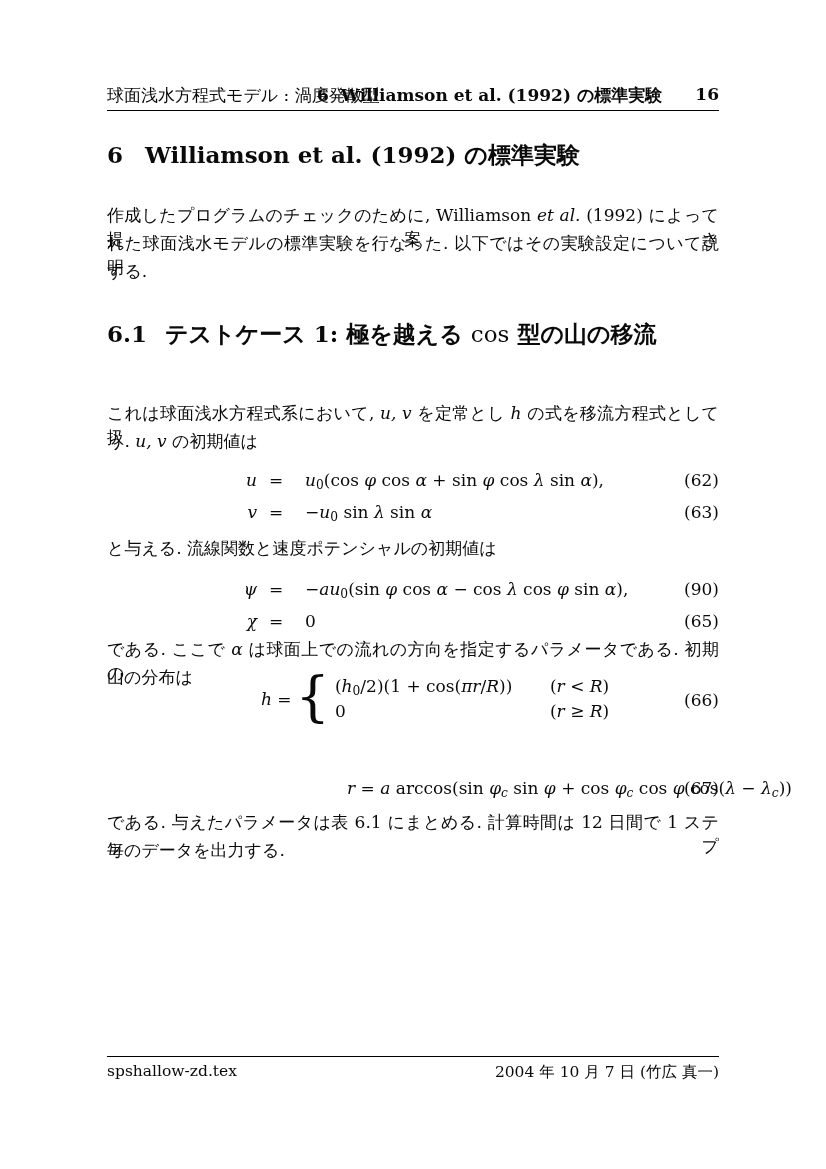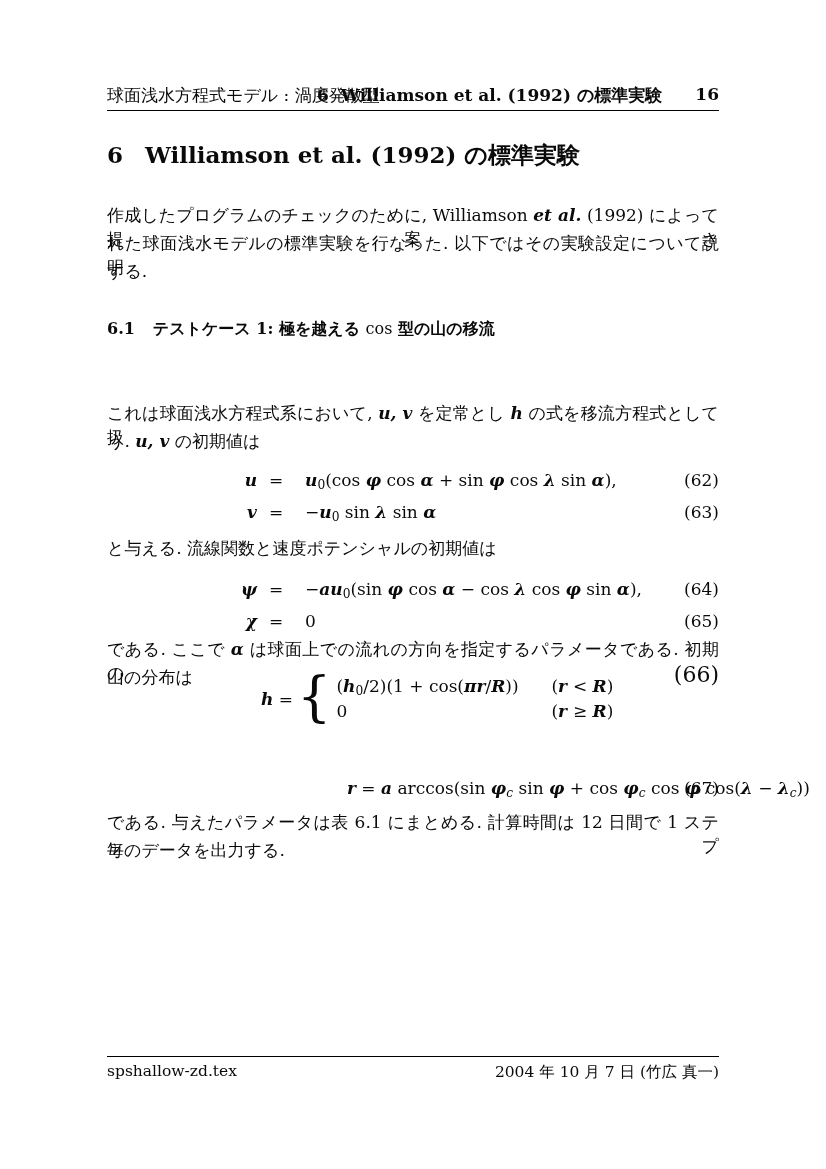--- a/index.html
+++ b/index.html
@@ -18,49 +18,49 @@
   .hdr { position:absolute; left:0; right:0; top:84px; height:26px; font-size:17px; white-space:nowrap; }
   .hdr-run { position:absolute; left:0; top:0; }
   .hdr-overlay { position:absolute; left:210px; top:0; font-weight:bold; white-space:nowrap; }
   .hdr-ovl-num { margin-right:12px; }
   .hdr-page { position:absolute; right:0; top:0; font-weight:bold;margin-left:15px; }
   .hdr-rule { position:absolute; left:0; right:0; top:110px; border-top:1.5px solid #000; }
 
   
   .sec { position:absolute; left:0; right:0; top:140px; margin:0; font-size:23px; font-weight:bold; white-space:nowrap; }
   .sec-num { margin-right:22px; }
-  .subsec { position:absolute; left:0; right:0; top:319px; margin:0; font-size:16px; font-weight:bold; white-space:nowrap; }
+  .subsec { position:absolute; left:0; right:0; top:319px; margin:0; font-size:23px; font-weight:bold; white-space:nowrap; }
   .subsec-num { margin-right:18px; }
   .cosrm { font-weight:normal; }
 
   
   .pline { position:absolute; left:0; right:0; height:26px; font-size:17px; line-height:24px; white-space:nowrap; }
   .just { white-space:normal; text-align:justify; text-align-last:justify; }
 
   
   .tk-n { font-style:normal; }
   .tk-r { font-family:"DejaVu Serif", serif; font-style:normal; }
-  .tk-i, .tk-m { font-family:"DejaVu Serif", serif; font-style:italic;font-weight:bold; }
+  .tk-i, .tk-m { font-family:"DejaVu Serif", serif; font-style:italic; }
   .tk-sub { font-family:"DejaVu Serif", serif; font-size:0.72em; vertical-align:-0.28em; font-style:normal; }
   .tk-isub { font-family:"DejaVu Serif", serif; font-size:0.72em; vertical-align:-0.28em; font-style:italic; }
 
   
   .eqrow { position:absolute; left:0; right:0; height:26px; font-size:17px; line-height:24px; }
   .eq-lhs { position:absolute; left:0; top:0; width:150px; text-align:right; }
   .eq-rel { position:absolute; left:162px; top:0; }
   .eq-rhs { position:absolute; left:198px; top:0; white-space:nowrap; }
   .eq-num { position:absolute; right:0; top:0; text-align:left; }
 
   .eq66 { position:absolute; left:154px; top:672px; display:flex; align-items:center; font-size:17px; }
   .e66-lhs { white-space:nowrap; }
   .brace { font-size:54px; line-height:50px; font-weight:normal; margin:0 5px 4px 4px; }
   .cases { display:flex; flex-direction:column; }
   .case-row { display:flex; height:25px; line-height:25px; white-space:nowrap; }
   .case-expr { width:215px; }
-  .eq-num66 { position:absolute; right:0; top:662px; font-size:22px;text-align:right; }
+  .eq-num66 { position:absolute; right:0; top:690px; font-size:17px;text-align:right; }
 
   .e67-body { position:absolute; left:240px; top:0; white-space:nowrap; }
 
   
   .ftr-rule { position:absolute; left:0; right:0; top:1056px; border-top:1px solid #000; }
   .ftr { position:absolute; left:0; right:0; top:1062px; height:22px; font-size:15.5px; }
   .ftr-left { position:absolute; left:0; top:0; }
   .ftr-right { position:absolute; right:0; top:0; }
 </style>
 </head>
@@ -105,21 +105,21 @@
       <span class="eq-rhs"><span class="tk-r">−</span><span class="tk-i">u</span><span class="tk-sub">0</span><span class="tk-r"> sin </span><span class="tk-i">λ</span><span class="tk-r"> sin </span><span class="tk-i">α</span></span>
       <span class="eq-num tk-r">(63)</span>
     </div>
 
     <div class="pline" style="top:536px"><span class="tk-n">と与える. 流線関数と速度ポテンシャルの初期値は</span></div>
 
     <div class="eqrow" style="top:577px">
       <span class="eq-lhs"><span class="tk-i">ψ</span></span>
       <span class="eq-rel tk-r">=</span>
       <span class="eq-rhs"><span class="tk-r">−</span><span class="tk-i">a</span><span class="tk-i">u</span><span class="tk-sub">0</span><span class="tk-r">(sin </span><span class="tk-i">φ</span><span class="tk-r"> cos </span><span class="tk-i">α</span><span class="tk-r"> − cos </span><span class="tk-i">λ</span><span class="tk-r"> cos </span><span class="tk-i">φ</span><span class="tk-r"> sin </span><span class="tk-i">α</span><span class="tk-r">),</span></span>
-      <span class="eq-num tk-r">(64)</span>
+      <span class="eq-num tk-r">(90)</span>
     </div>
     <div class="eqrow" style="top:609px">
       <span class="eq-lhs"><span class="tk-i">χ</span></span>
       <span class="eq-rel tk-r">=</span>
       <span class="eq-rhs"><span class="tk-r">0</span></span>
       <span class="eq-num tk-r">(65)</span>
     </div>
 
     <div class="pline just" style="top:637px"><span class="tk-n">である. ここで </span><span class="tk-m">α</span><span class="tk-n"> は球面上での流れの方向を指定するパラメータである. 初期の</span></div>
     <div class="pline" style="top:665px"><span class="tk-n">山の分布は</span></div>

